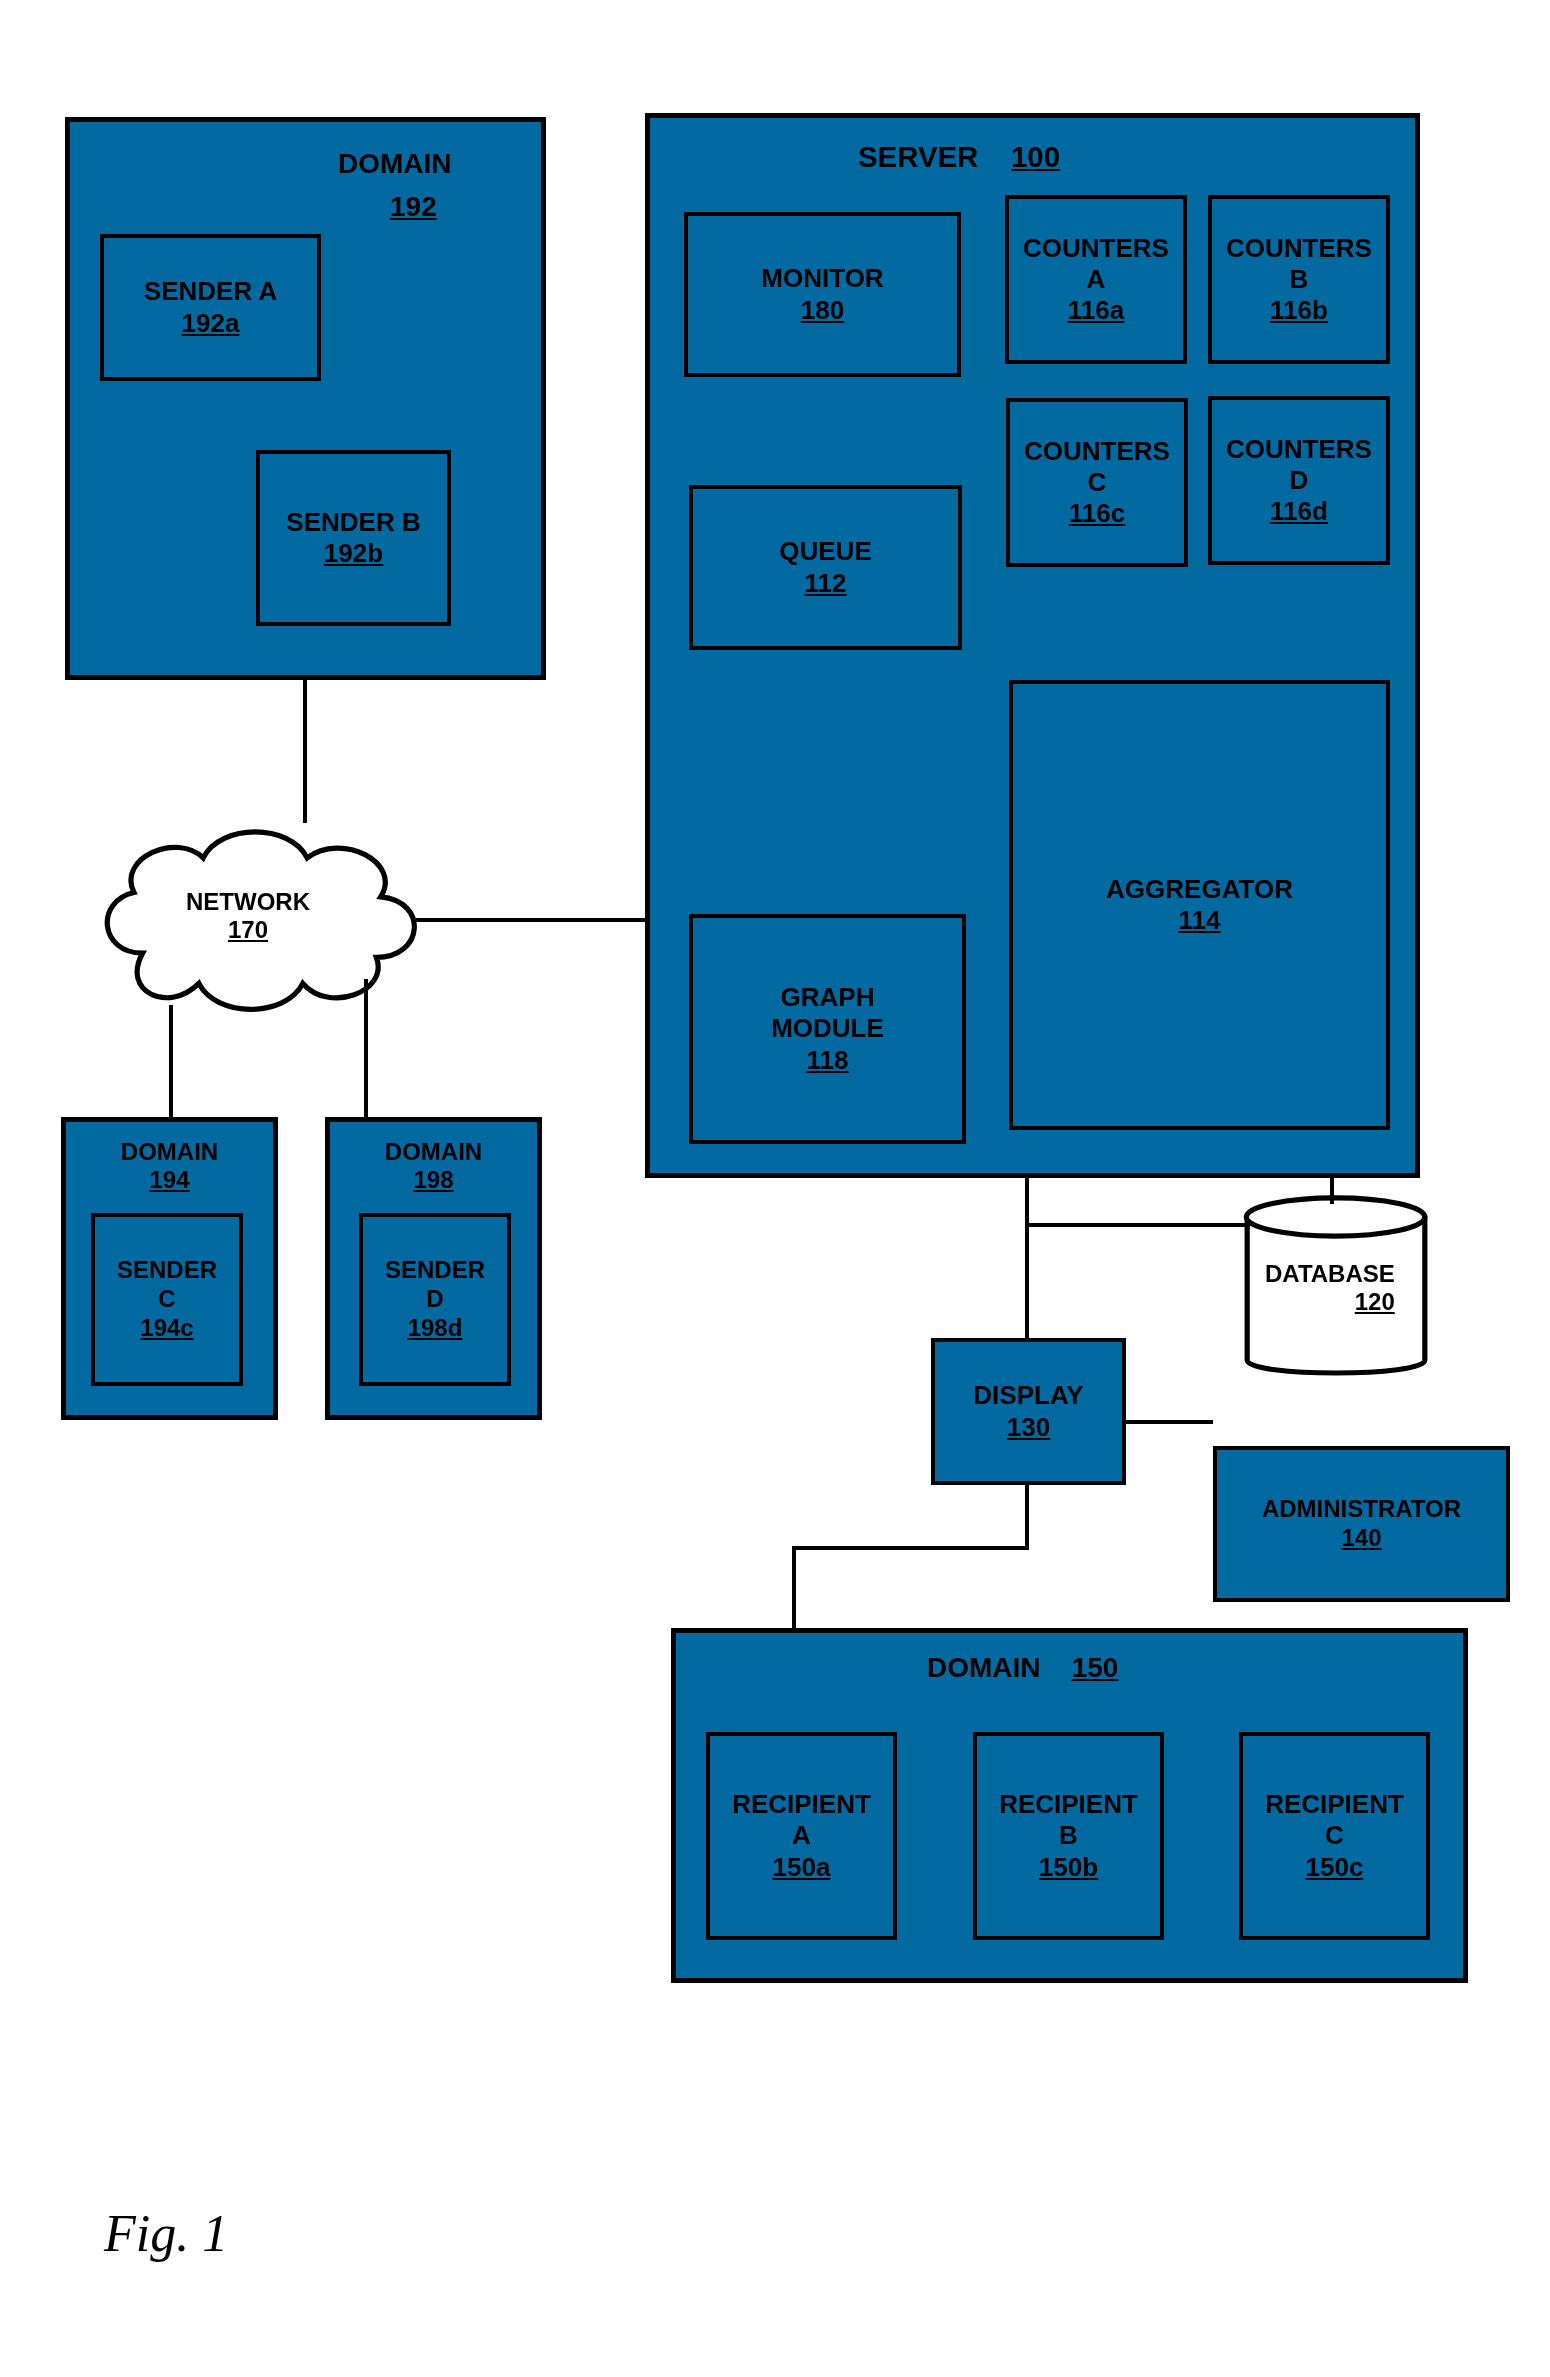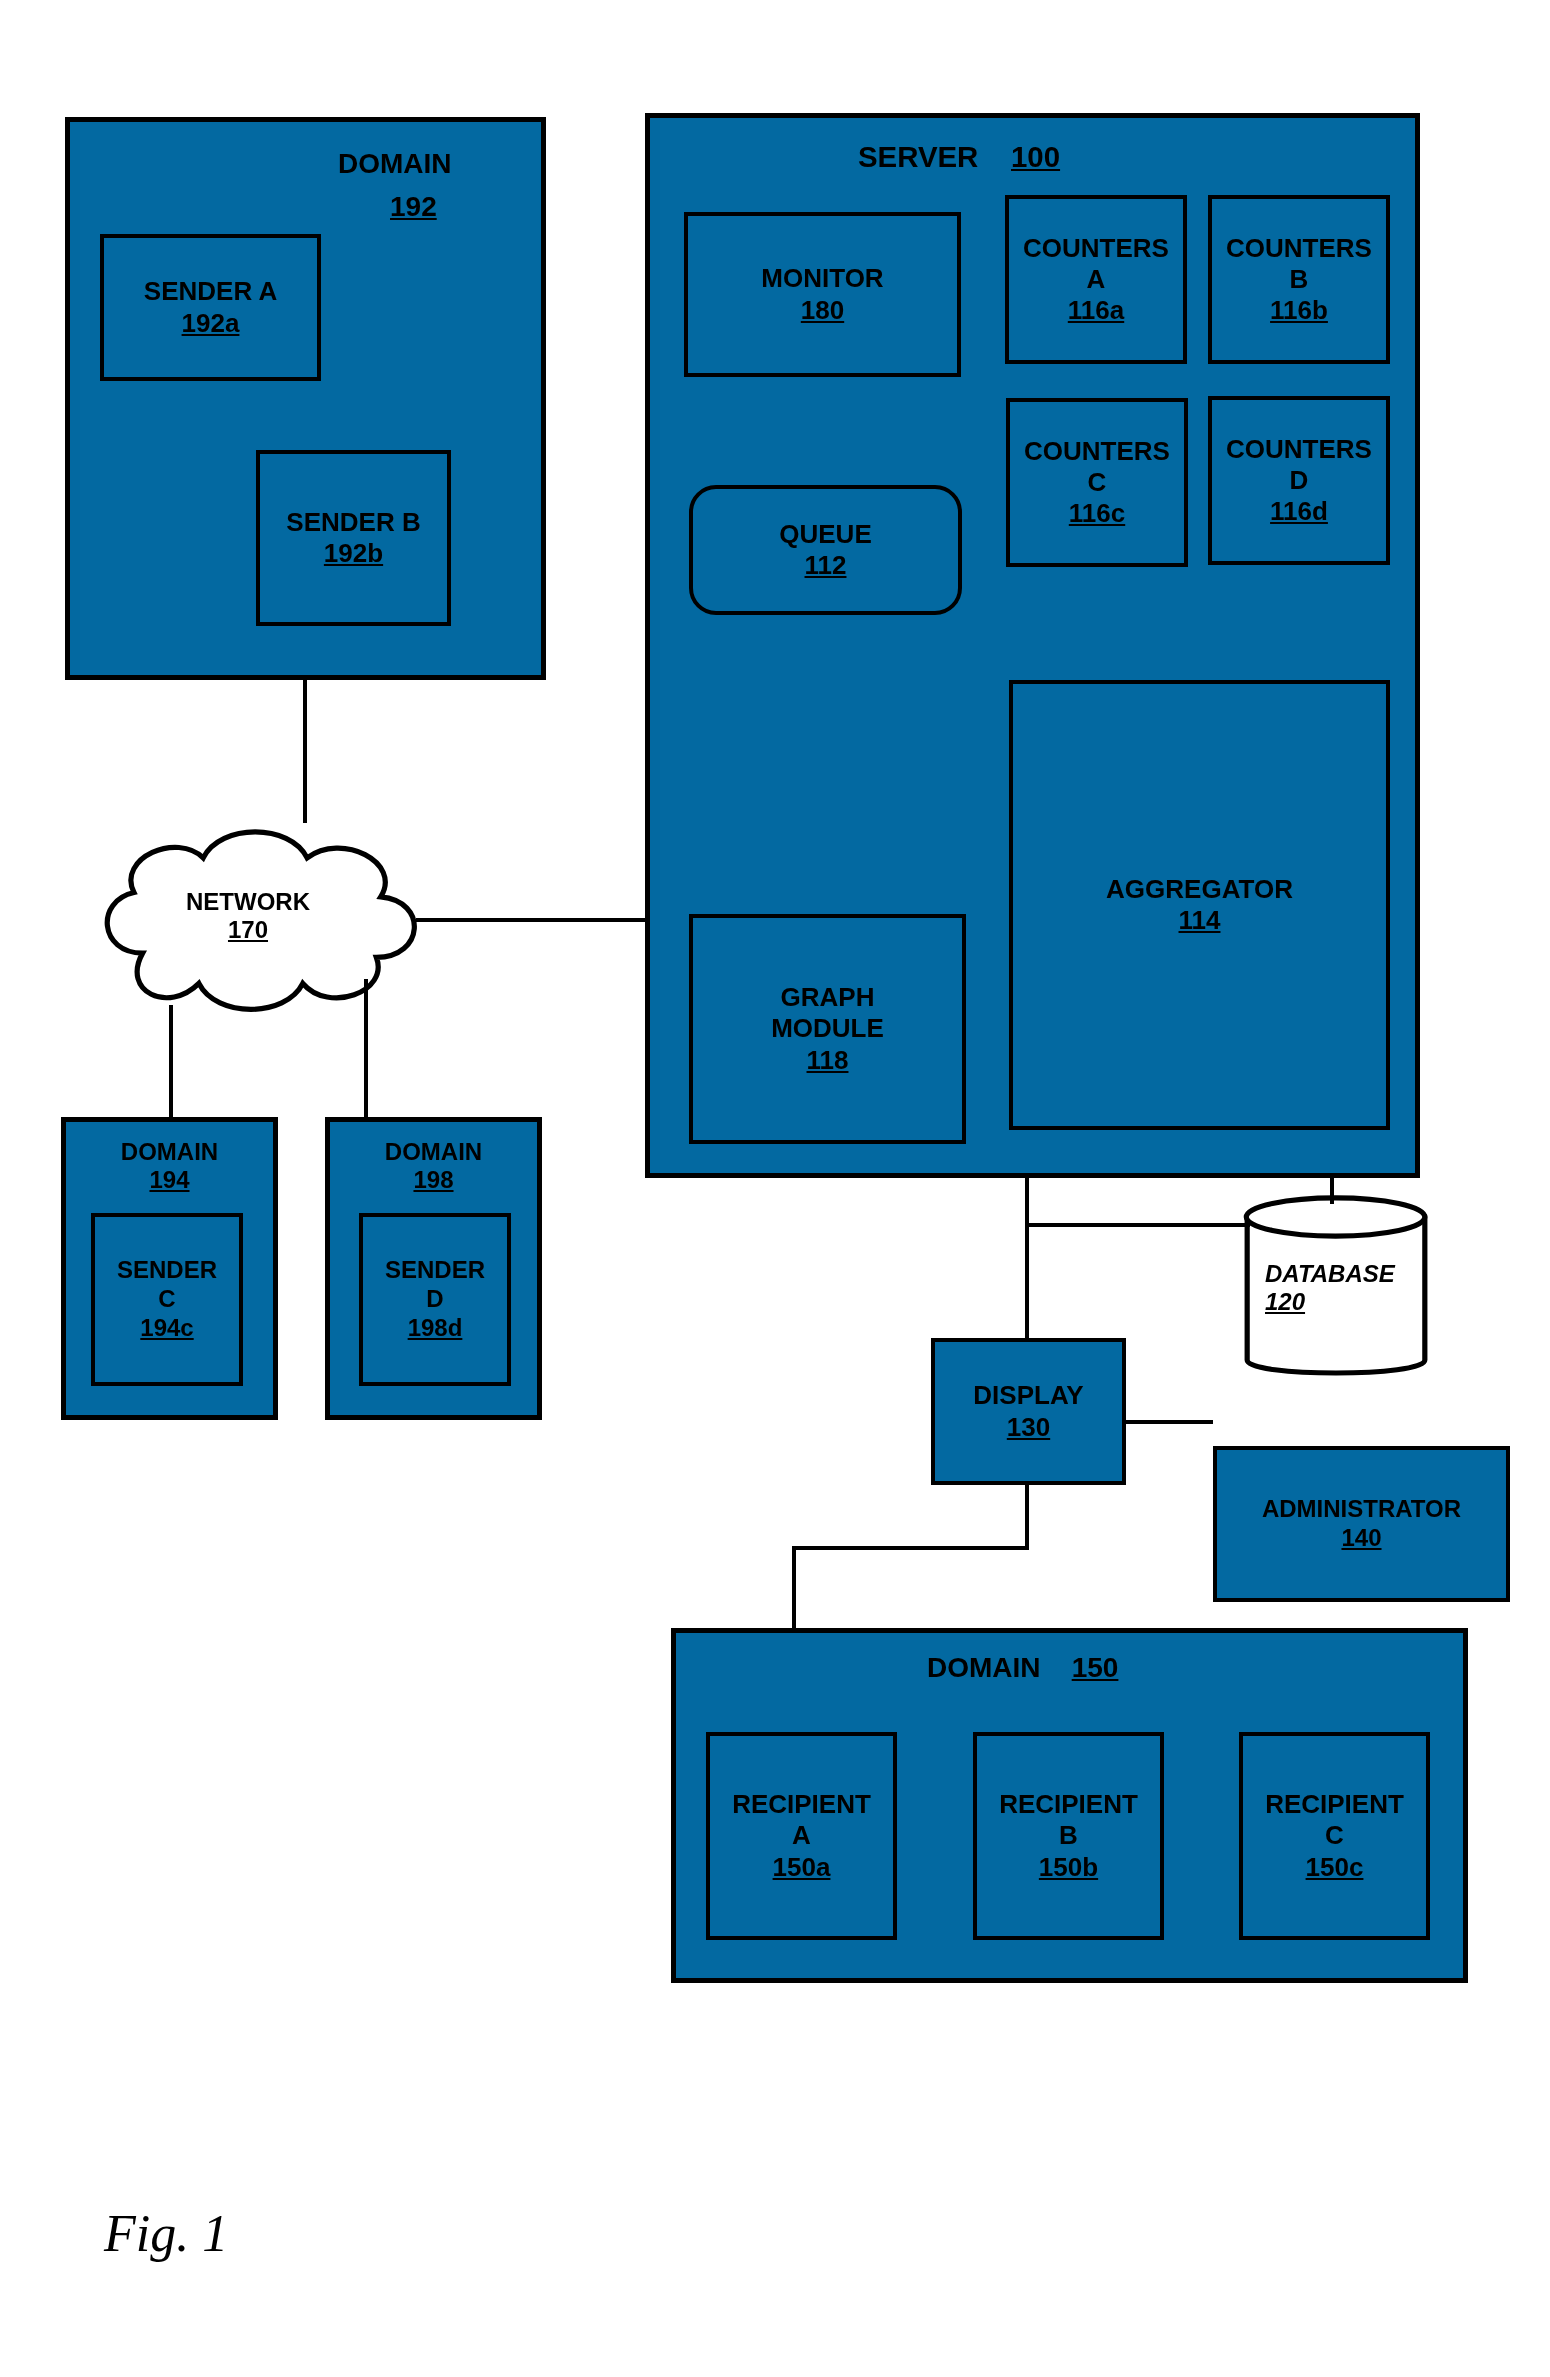--- a/index.html
+++ b/index.html
@@ -129,21 +129,21 @@
     &nbsp;&nbsp;
     <span class="ul">100</span>
   </div>
 </div>
 
 <div class="box" style="left:684px; top:212px; width:277px; height:165px;">
   <div>MONITOR</div>
   <div class="ul">180</div>
 </div>
 
-<div class="box" style="left:689px; top:485px; width:273px; height:130px;border-radius:27px;">
+<div class="box" style="left:689px; top:485px; width:273px; height:165px;">
   <div>QUEUE</div>
   <div class="ul">112</div>
 </div>
 
 <div class="box" style="left:689px; top:914px; width:277px; height:230px;">
   <div style="max-width:147px;">GRAPH MODULE</div>
   <div class="ul">118</div>
 </div>
 
 <div class="box" style="left:1005px; top:195px; width:182px; height:169px;">
@@ -174,21 +174,21 @@
   <div>AGGREGATOR</div>
   <div class="ul">114</div>
 </div>
 
 <div class="db-wrap" style="left:1208px; top:1191px; width:256px; height:195px;">
   <svg viewBox="0 0 295 225">
     <path d="M 45 30 C 45 10 250 10 250 30 L 250 195 C 250 215 45 215 45 195 Z" fill="#fff" stroke="#000" stroke-width="6"></path>
     <ellipse cx="147" cy="30" rx="103" ry="22" fill="#fff" stroke="#000" stroke-width="6"></ellipse>
   </svg>
 </div>
-<div class="label" style="left:1265px; top:1260px; text-align:left; font-size:24px;font-style:italic;">
+<div class="label" style="left:1265px; top:1260px; text-align:right; font-size:24px;">
   <div>DATABASE</div>
   <div class="ul">120</div>
 </div>
 
 <div class="box" style="left:931px; top:1338px; width:195px; height:147px;">
   <div>DISPLAY</div>
   <div class="ul">130</div>
 </div>
 
 <div class="box" style="left:1213px; top:1446px; width:297px; height:156px; font-size:24px;">

